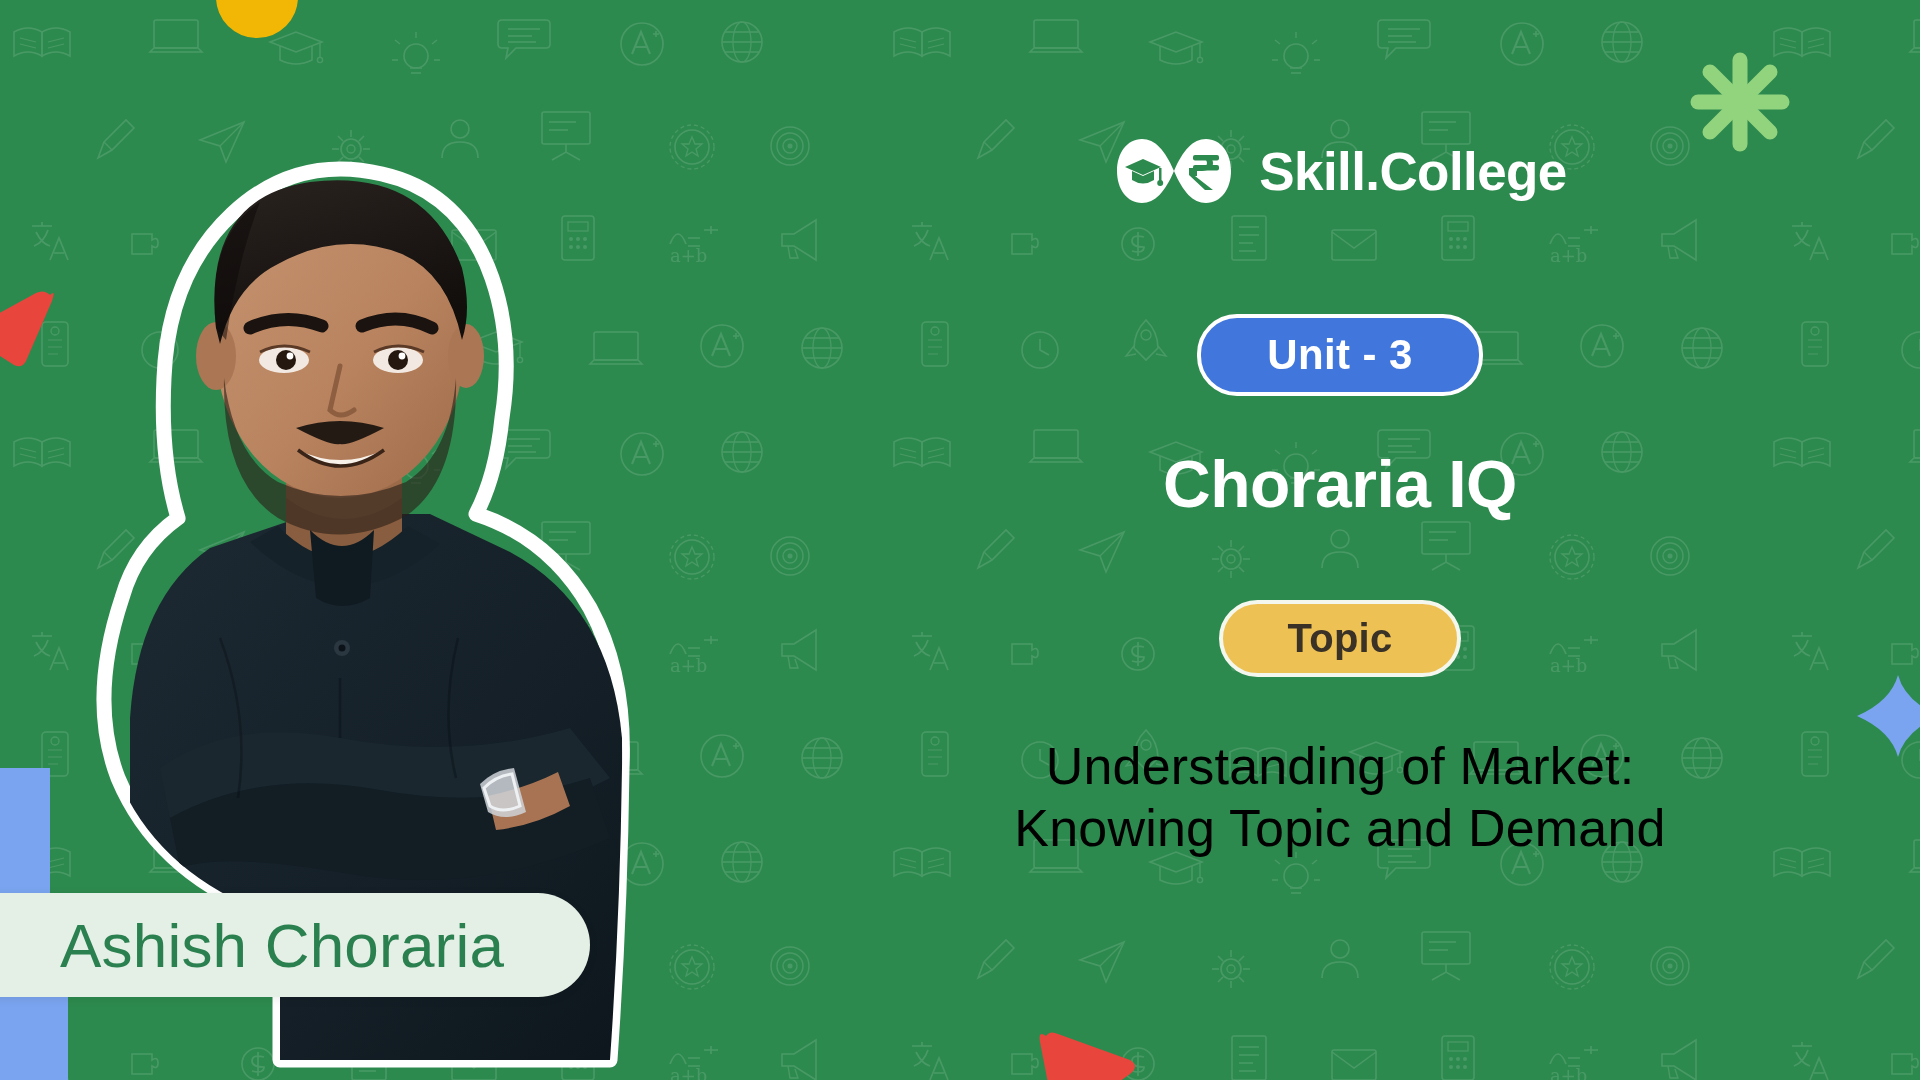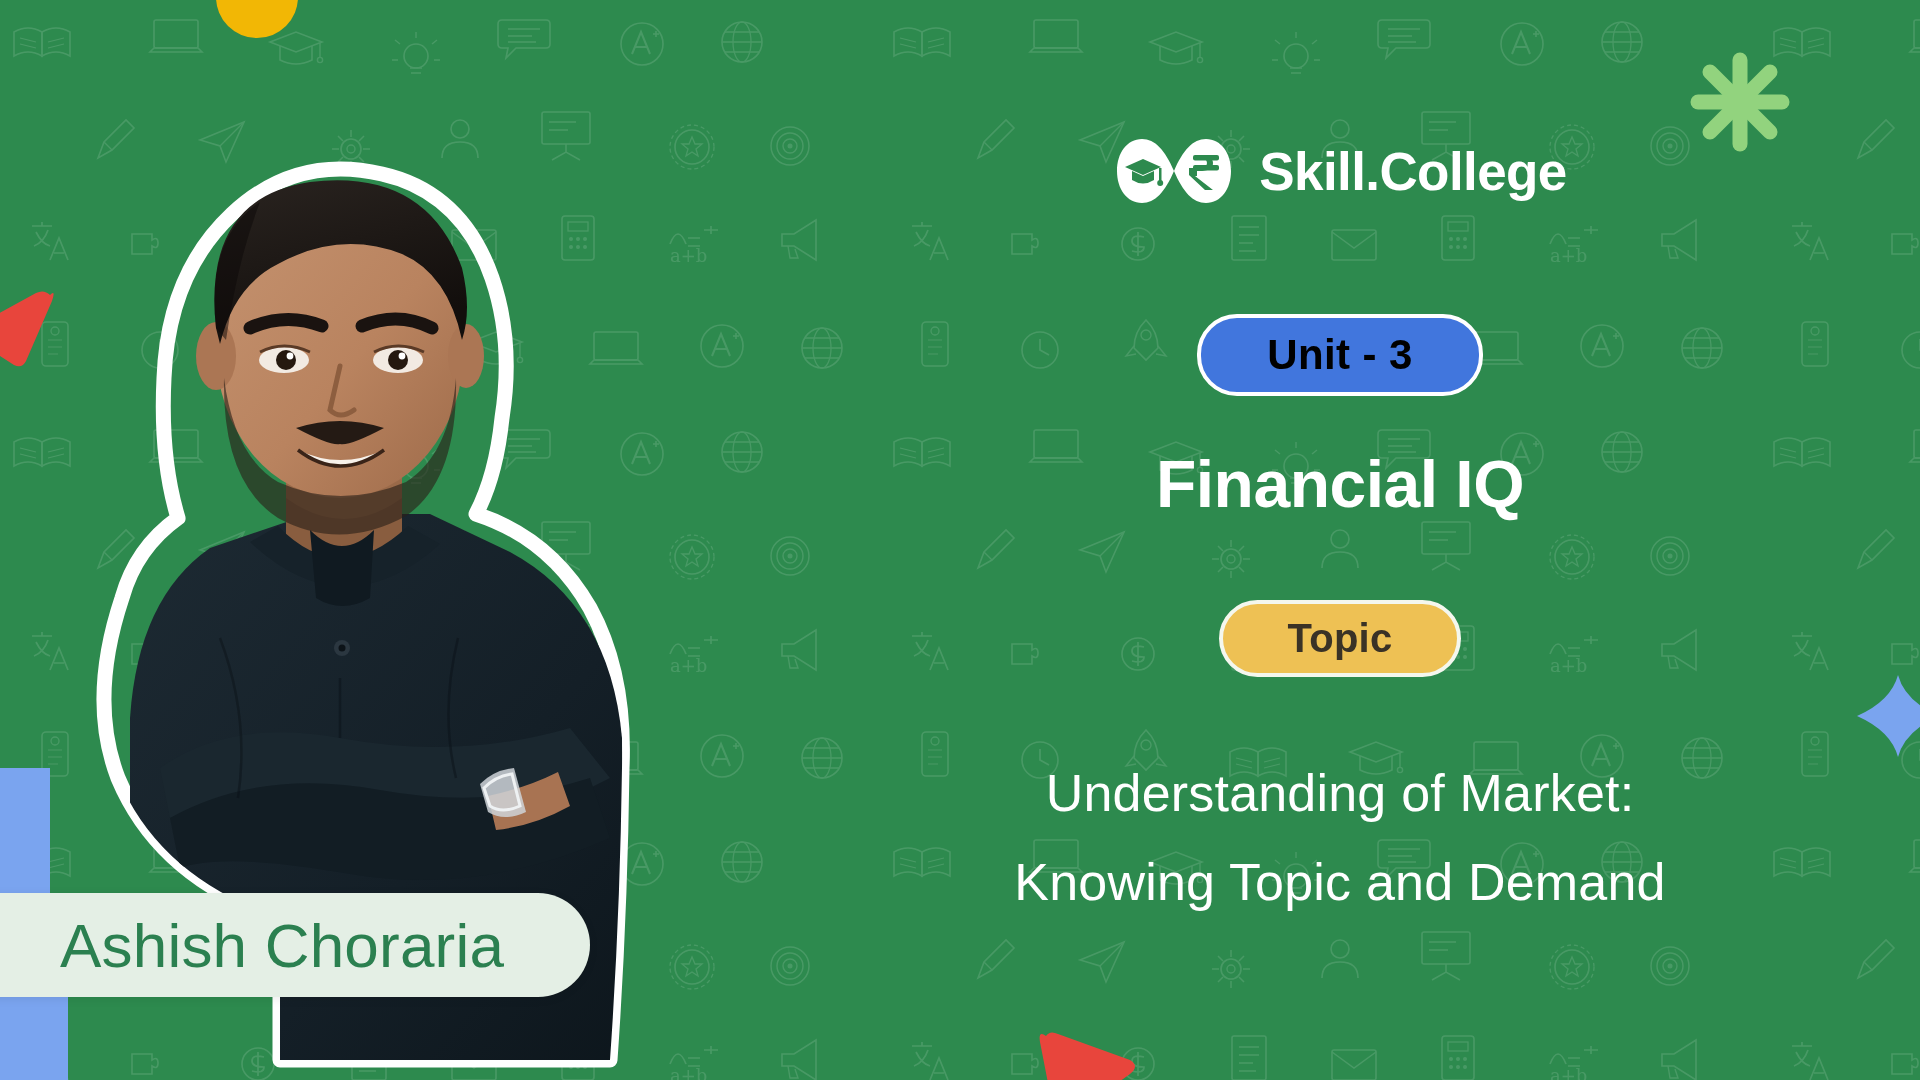--- a/index.html
+++ b/index.html
@@ -123,21 +123,21 @@
     margin-top:100px;
     background:#4176dd;
     border:4px solid #ffffff;
     border-radius:40px;
     padding:13px 66px;
     display:flex; align-items:center; justify-content:center;
   }
   .unit-pill .unit-text {
     font-size:42px;
     font-weight:700;
-    color:#000000;
+    color:#ffffff;
     letter-spacing:.4px;
     white-space:nowrap;
   }
 
   
   .course-title {
     margin-top:50px;
     font-size:66px;
     font-weight:700;
     color:#ffffff;
@@ -165,24 +165,23 @@
   
   .topic-heading {
     margin-top:58px;
     text-align:center;
     line-height:1.2;
   }
   .topic-heading .line {
     display:block;
     font-size:52px;
     font-weight:400;
-    color:#ffffff;
+    color:#000000;
     letter-spacing:.2px;
     white-space:nowrap;
-    margin-top:27px;
   }
 </style>
 </head>
 <body>
 
 <div class="stage">
 
   <div class="doodle-layer">
     <svg viewBox="0 0 1920 1080" xmlns="http://www.w3.org/2000/svg" preserveAspectRatio="xMidYMid slice">
       <defs>
@@ -510,21 +509,21 @@
           <rect width="122" height="86" fill="#ffffff" mask="url(#infMask)"></rect>
         </svg>
       </span>
       <span class="logo-word">Skill.College</span>
     </div>
 
     <div class="unit-pill">
       <span class="unit-text">Unit - 3</span>
     </div>
 
-    <h1 class="course-title">Financial IQ</h1>
+    <h1 class="course-title">Choraria IQ</h1>
 
     <div class="topic-pill">
       <span class="topic-text">Topic</span>
     </div>
 
     <div class="topic-heading">
       <span class="line">Understanding of Market:</span>
       <span class="line">Knowing Topic and Demand</span>
     </div>
 

